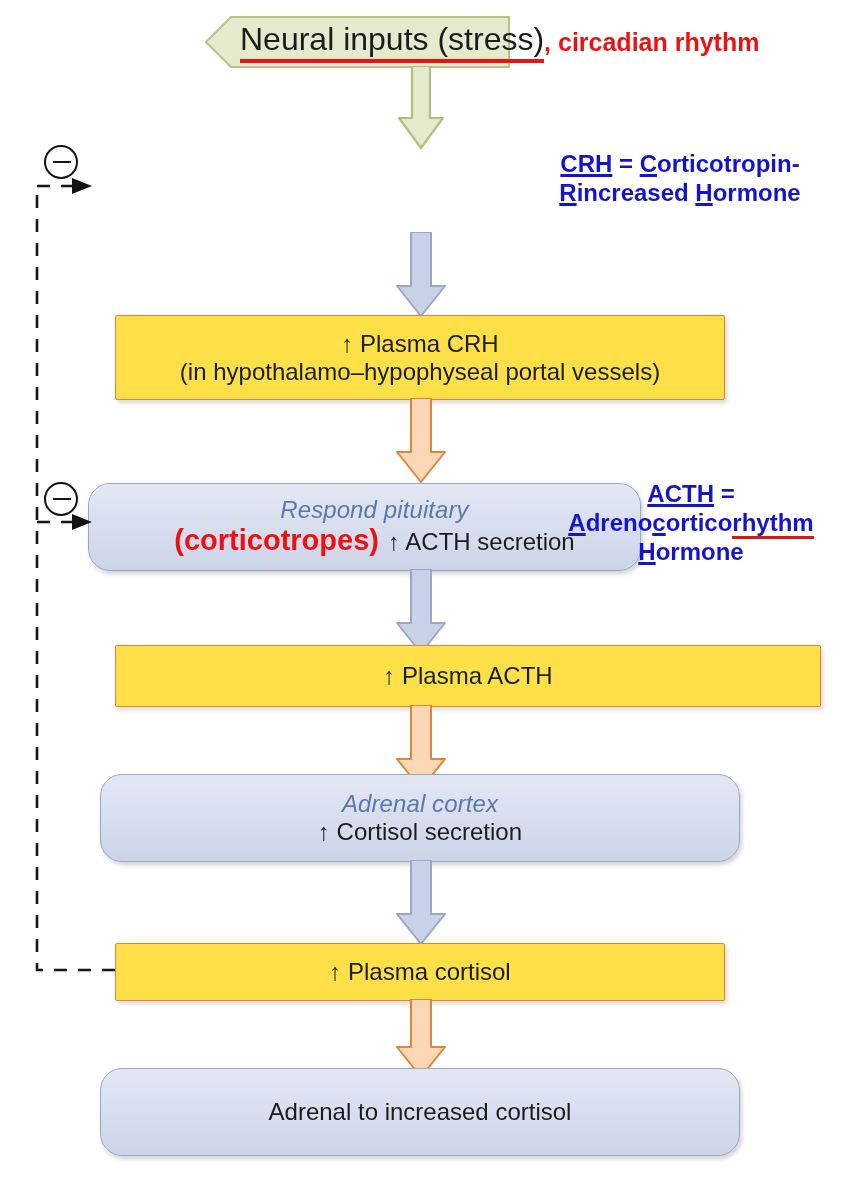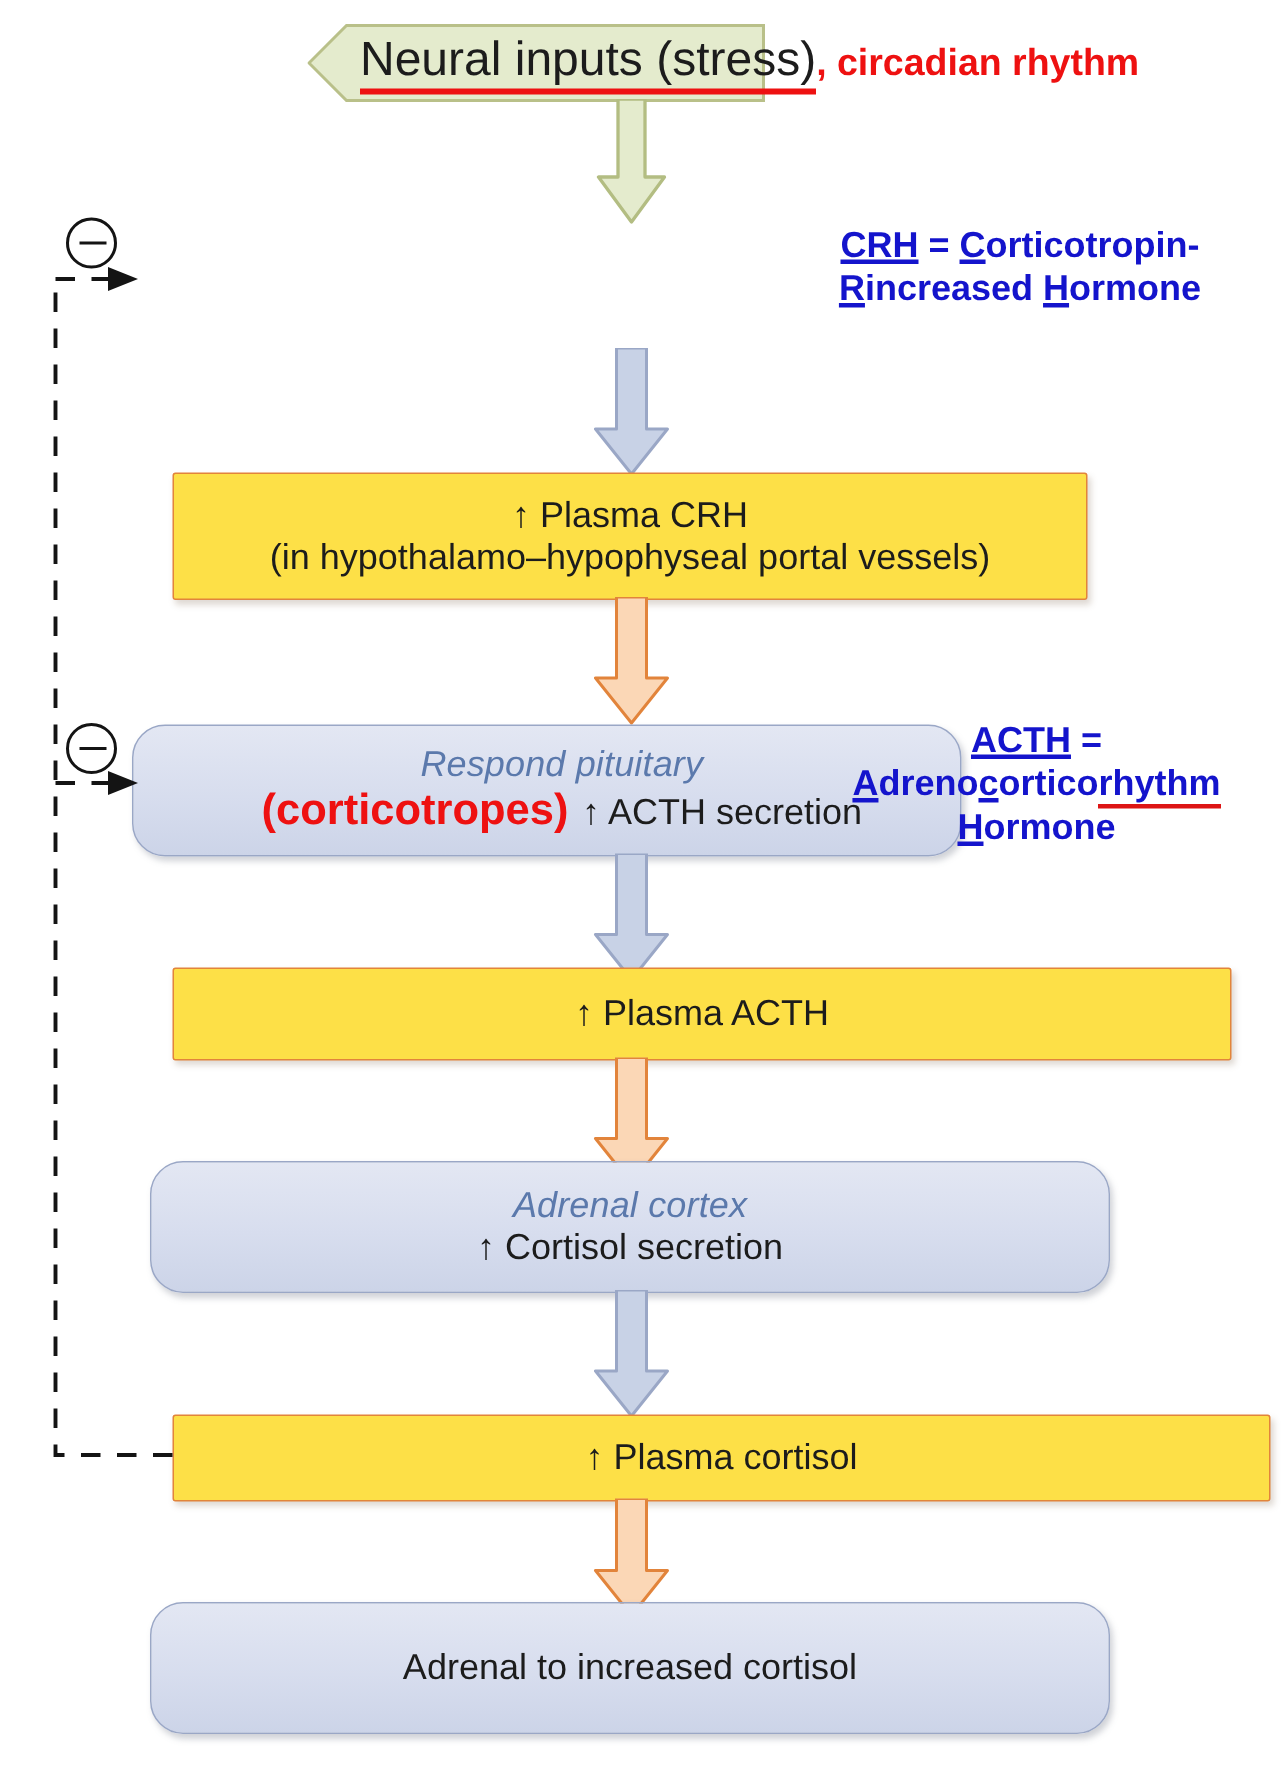--- a/index.html
+++ b/index.html
@@ -163,21 +163,21 @@
     <div class="node-inner">
       <div class="title-it">Adrenal cortex</div>
       <div class="body-tx">↑ Cortisol secretion</div>
     </div>
   </div>
 
   <svg class="arrow" style="left:390px;top:860px;width:62px;height:86px;" viewBox="0 0 62 86">
     <polygon points="21,0 41,0 41,54 55,54 31,84 7,54 21,54" fill="#c8d2e6" stroke="#9aa7c6" stroke-width="2" stroke-linejoin="round"></polygon>
   </svg>
 
-  <div class="node orange-node" style="left:115px;top:943px;width:732px;height:58px;">
+  <div class="node orange-node" style="left:115px;top:943px;width:610px;height:58px;">
     <div class="node-inner">
       <div class="body-tx">↑ Plasma cortisol</div>
     </div>
   </div>
 
   <svg class="arrow" style="left:390px;top:999px;width:62px;height:80px;" viewBox="0 0 62 80">
     <polygon points="21,0 41,0 41,48 55,48 31,78 7,48 21,48" fill="#fbd7b6" stroke="#e2843b" stroke-width="2" stroke-linejoin="round"></polygon>
   </svg>
 
   <div class="node blue-node" style="left:100px;top:1068px;width:640px;height:88px;">

